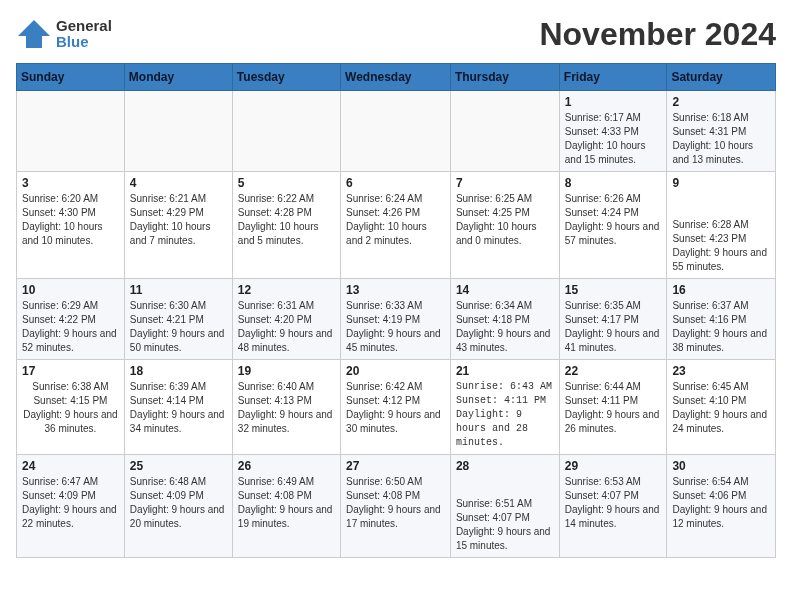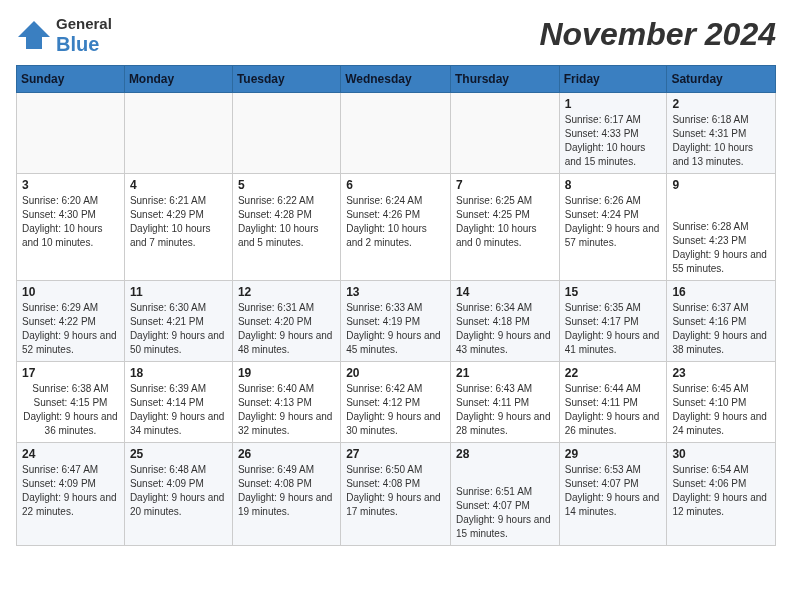--- a/index.html
+++ b/index.html
@@ -25,31 +25,30 @@
       display: flex;
       flex-direction: column;
       line-height: 1.1;
     }
     .logo-general {
       font-size: 15px;
       font-weight: bold;
       color: #333;
     }
     .logo-blue {
-      font-size: 20px;
+      font-size: 15px;
       font-weight: bold;
       color: #3a7fc1;
     }
     .logo-icon {
       width: 36px;
       height: 36px;
     }
     .title-area {
       text-align: right;
-      font-style: italic;
     }
     .month-title {
       font-size: 32px;
       font-weight: bold;
       color: #333;
     }
     .location {
       font-size: 14px;
       color: #555;
     }
@@ -256,21 +255,21 @@
 Daylight: 9 hours and 32 minutes.</div>
         </td>
         <td>
           <span class="day-num">20</span>
           <div class="day-info" style="white-space: pre-line;">Sunrise: 6:42 AM
 Sunset: 4:12 PM
 Daylight: 9 hours and 30 minutes.</div>
         </td>
         <td>
           <span class="day-num">21</span>
-          <div class="day-info" style="white-space: pre-line;">Sunrise: 6:43 AM
+          <div class="day-info" style="white-space: pre-line; font-family: Liberation Mono, monospace;">Sunrise: 6:43 AM
 Sunset: 4:11 PM
 Daylight: 9 hours and 28 minutes.</div>
         </td>
         <td>
           <span class="day-num">22</span>
           <div class="day-info" style="white-space: pre-line;">Sunrise: 6:44 AM
 Sunset: 4:11 PM
 Daylight: 9 hours and 26 minutes.</div>
         </td>
         <td>

